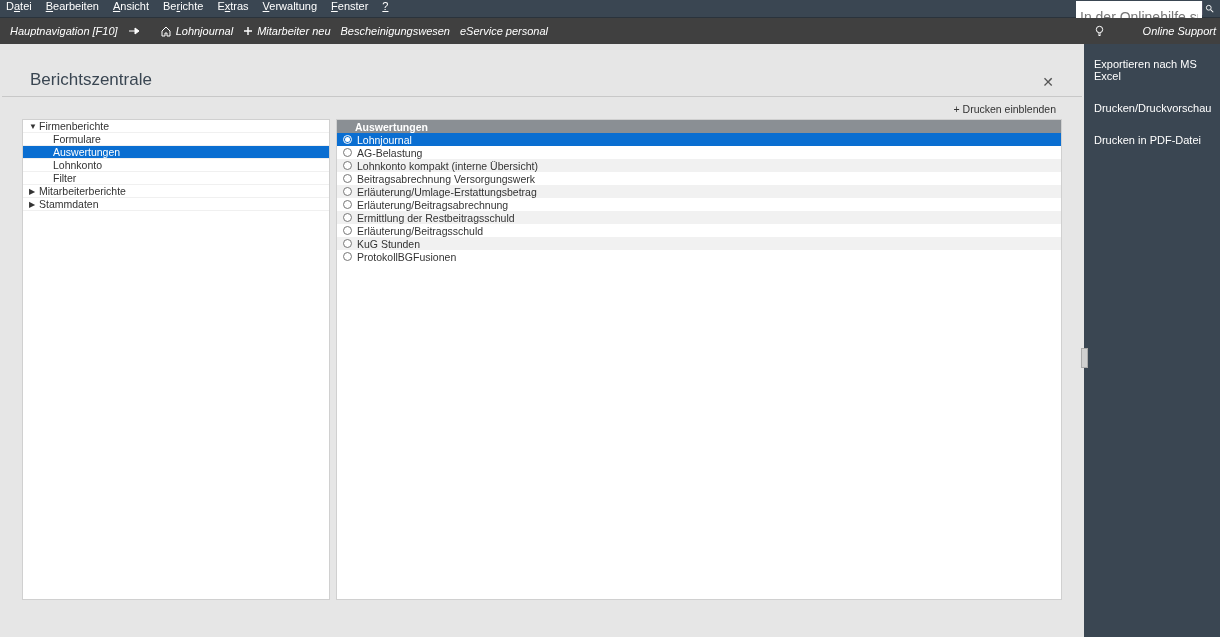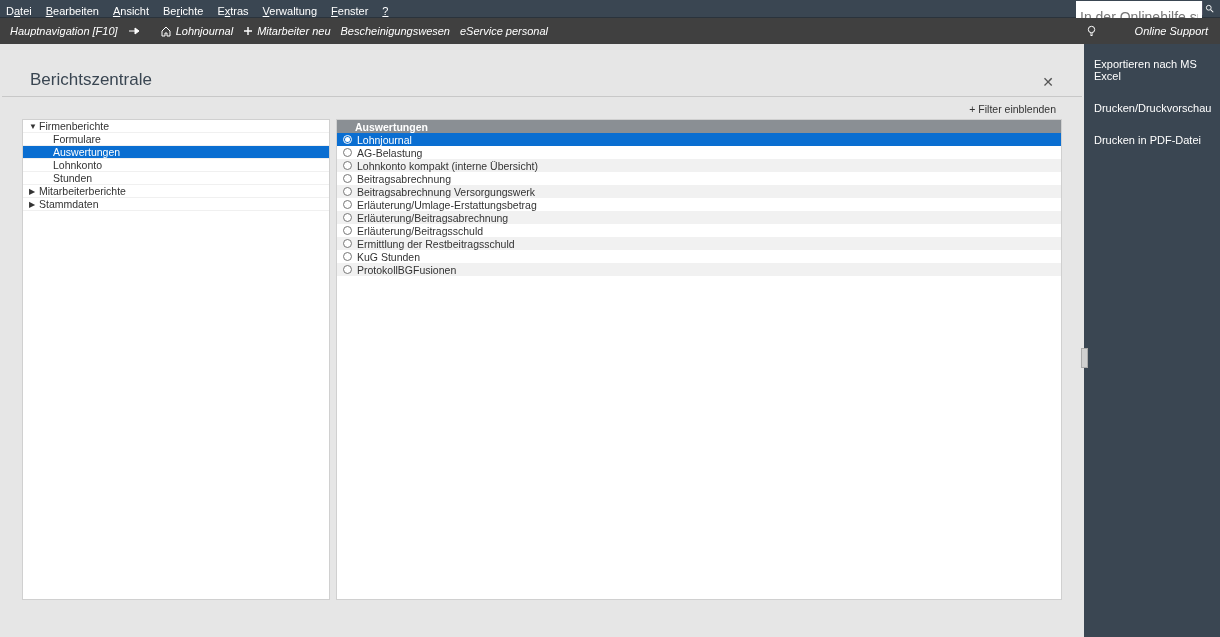--- a/index.html
+++ b/index.html
@@ -1,34 +1,34 @@
 <!DOCTYPE html>
 <html><head>
 <meta charset="utf-8">
 <style>
   * { box-sizing: border-box; margin: 0; padding: 0; }
   html, body { width: 1220px; height: 637px; overflow: hidden; font-family: "Segoe UI", Arial, sans-serif; font-size: 11px; background: #e6e6e6; color: #333; }
   
   
-  .menubar { background: #3a4652; height: 17px; display: flex; align-items: flex-end; padding: 0 6px; color: #fff; position: relative; }
+  .menubar { background: #3a4652; height: 17px; display: flex; align-items: flex-start; padding: 0 6px; color: #fff; position: relative; }
   .menubar .menu-item { margin-right: 14px; cursor: default; }
   .menubar .menu-item .ul { text-decoration: underline; }
   .menubar .search-wrap { position: absolute; right: 4px; top: 1px; display: flex; }
   .menubar .search-wrap input { width: 126px; height: 14px; font-size: 14px; padding: 16px 4px; border: none; background: #fff; }
   .menubar .search-btn { width: 14px; height: 14px; background: #3a4652; display:flex; align-items:center; justify-content:center; border-left:1px solid #556; }
   .menubar .search-btn svg { width:9px; height:9px; }
 
   
   .subbar-wrap { border-top: 1px solid #2a333c; }
   .subbar { background: #404040; height: 26px; display: flex; align-items: center; padding: 0 10px; color: #fff; position: relative; font-style: italic; }
   .subbar .nav-label { margin-right: 10px; }
   .subbar .pin { margin-right: 18px; }
   .subbar .tb-item { display: flex; align-items: center; margin-right: 10px; }
   .subbar .tb-item .ico { margin-right: 4px; display:flex; align-items:center; }
-  .subbar .support { position: absolute; right: 12px; display: flex; align-items: center; gap: 33px; }
+  .subbar .support { position: absolute; right: 4px; display: flex; align-items: center; gap: 33px; }
   .subbar .support .ico { margin-right: 5px; }
 
   
   .main { display: flex; height: calc(637px - 17px - 27px); }
   .content { flex: 1; background: #e6e6e6; padding: 0 0 0 0; position: relative; }
   .rightpanel { width: 136px; background: #3a4652; color: #fff; padding: 14px 10px; }
   .rightpanel .rp-item { margin-bottom: 20px; font-size: 11px; }
   .rightpanel-handle { position:absolute; right:-4px; top:304px; width:7px; height:20px; background:#d0d0d0; border:1px solid #aaa; }
 
   .page-title-row { display:flex; align-items:flex-end; padding: 26px 28px 6px 28px; border-bottom: 1px solid #c8c8c8; margin: 0 2px; justify-content: flex-end; }
@@ -133,21 +133,21 @@
 
 <div class="main">
   <div class="content">
     <div class="page-title-row">
       <div class="page-title">Berichtszentrale</div>
       <div class="close-x">
         <span>✕</span>
       </div>
     </div>
     <div class="filter-row">
-      <span>+ Filter einblenden</span>
+      <span>+ Drucken einblenden</span>
     </div>
     <div class="columns">
 
       <div class="tree-col" id="tree-col">
           <div class="tree-row">
             <span class="tw">▼</span>
             <span>Firmenberichte</span>
           </div>
           <div class="tree-row indent">
             <span class="spacer"></span>
@@ -160,21 +160,21 @@
             <span>Auswertungen</span>
           </div>
           <div class="tree-row indent">
             <span class="spacer"></span>
             <span class="tw"></span>
             <span>Lohnkonto</span>
           </div>
           <div class="tree-row indent">
             <span class="spacer"></span>
             <span class="tw"></span>
-            <span>Stunden</span>
+            <span>Filter</span>
           </div>
           <div class="tree-row">
             <span class="tw">▶</span>
             <span>Mitarbeiterberichte</span>
           </div>
           <div class="tree-row">
             <span class="tw">▶</span>
             <span>Stammdaten</span>
           </div>
         </div>
@@ -191,41 +191,37 @@
             <div class="list-row">
               <span class="radio"></span>
               <span class="rlabel">AG-Belastung</span>
             </div>
             <div class="list-row">
               <span class="radio"></span>
               <span class="rlabel">Lohnkonto kompakt (interne Übersicht)</span>
             </div>
             <div class="list-row">
               <span class="radio"></span>
-              <span class="rlabel">Beitragsabrechnung</span>
-            </div>
-            <div class="list-row">
-              <span class="radio"></span>
               <span class="rlabel">Beitragsabrechnung Versorgungswerk</span>
             </div>
             <div class="list-row">
               <span class="radio"></span>
               <span class="rlabel">Erläuterung/Umlage-Erstattungsbetrag</span>
             </div>
             <div class="list-row">
               <span class="radio"></span>
               <span class="rlabel">Erläuterung/Beitragsabrechnung</span>
             </div>
             <div class="list-row">
               <span class="radio"></span>
+              <span class="rlabel">Ermittlung der Restbeitragsschuld</span>
+            </div>
+            <div class="list-row">
+              <span class="radio"></span>
               <span class="rlabel">Erläuterung/Beitragsschuld</span>
-            </div>
-            <div class="list-row">
-              <span class="radio"></span>
-              <span class="rlabel">Ermittlung der Restbeitragsschuld</span>
             </div>
             <div class="list-row">
               <span class="radio"></span>
               <span class="rlabel">KuG Stunden</span>
             </div>
             <div class="list-row">
               <span class="radio"></span>
               <span class="rlabel">ProtokollBGFusionen</span>
             </div>
           </div>

